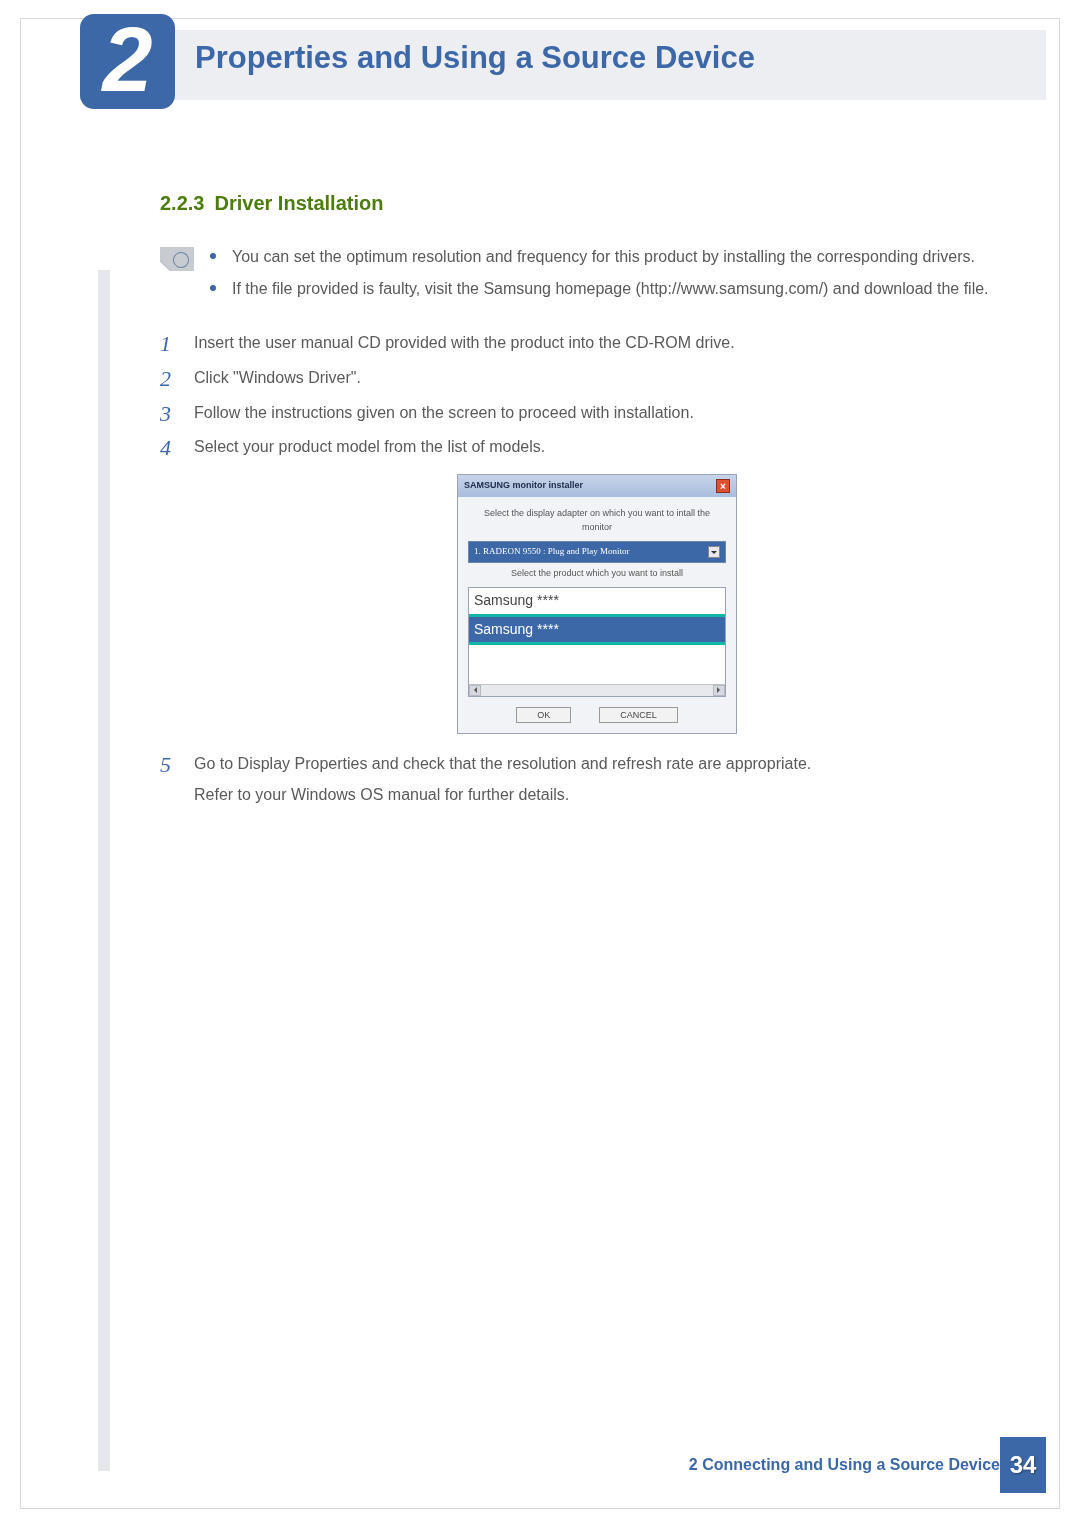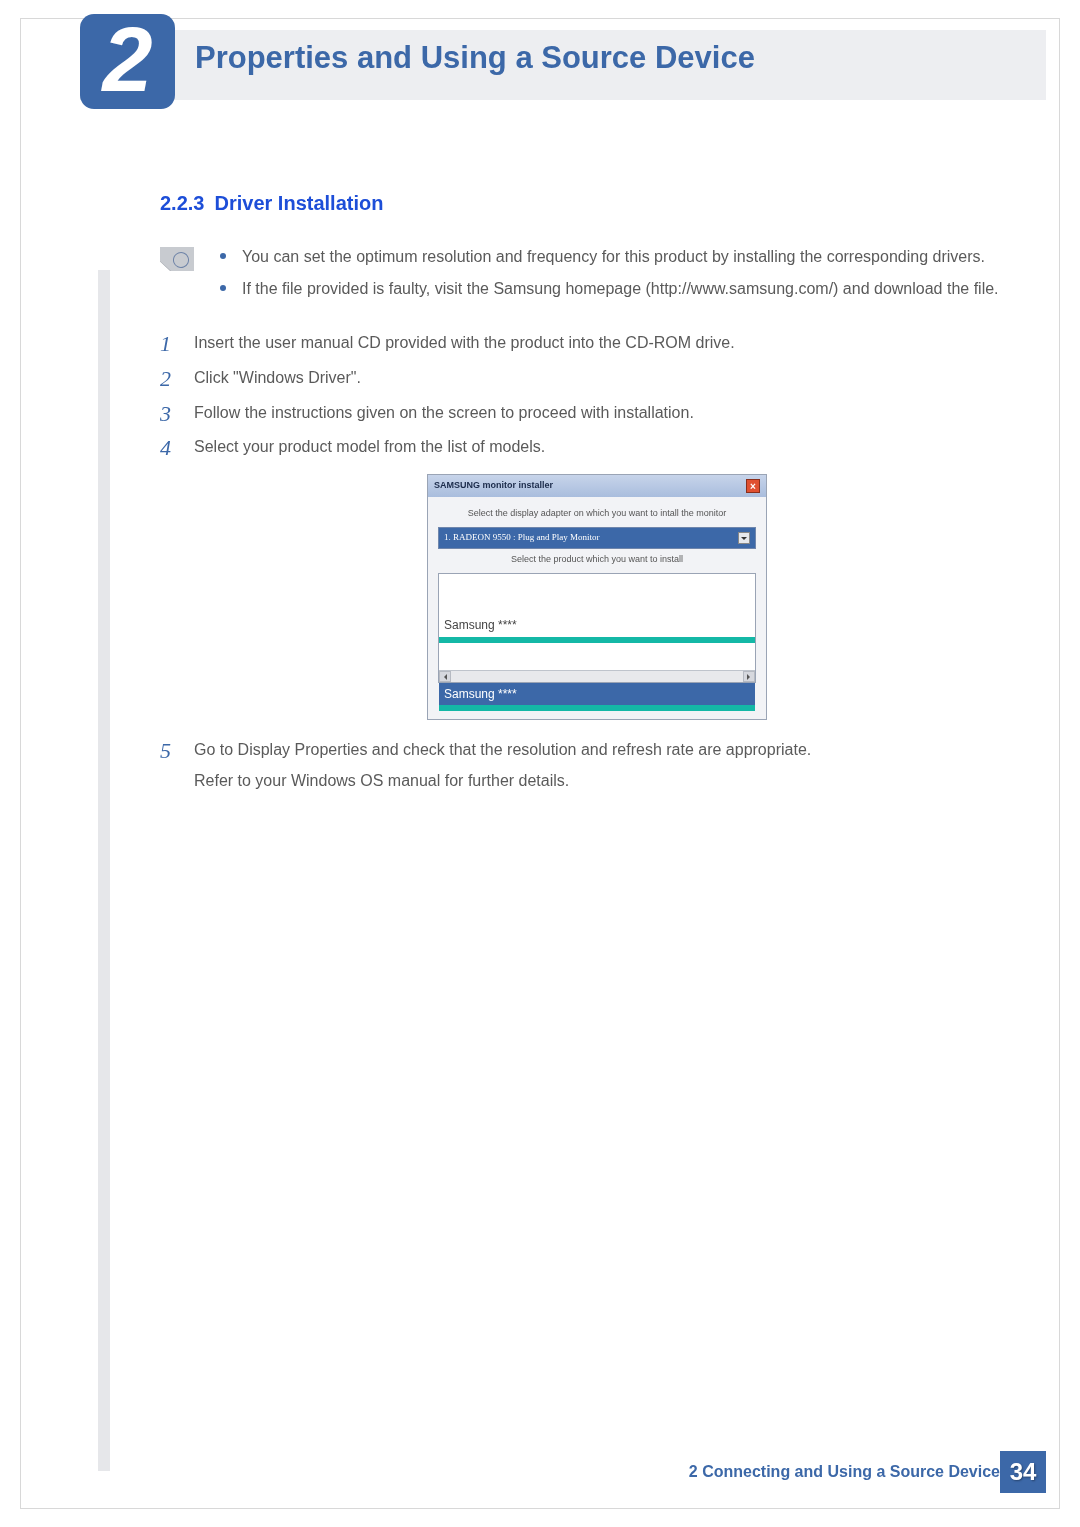--- a/index.html
+++ b/index.html
@@ -55,27 +55,27 @@
     width: 12px;
     background: #e6e7ea;
   }
   .content {
     position: absolute;
     left: 160px; top: 192px; right: 80px;
   }
   .section-heading {
     font-size: 20px;
     font-weight: 600;
-    color: #1d4ed8;
+    color: #4d7c0f;
     margin-bottom: 30px;
   }
   .section-heading .num { margin-right: 10px; }
   .note-block {
     display: flex;
-    gap: 26px;
+    gap: 16px;
     margin-bottom: 22px;
     align-items: flex-start;
   }
   .note-icon {
     width: 34px; height: 24px;
     background: #c8cbd0;
     position: relative;
     flex: 0 0 34px;
     margin-top: 2px;
     clip-path: polygon(0 0, 100% 0, 100% 100%, 30% 100%, 0 60%);
@@ -133,21 +133,21 @@
     font-size: 22px;
     font-style: italic;
     font-weight: 400;
     color: #3c68a8;
     font-family: Georgia, 'Times New Roman', serif;
   }
   .step5-extra { margin-top: 6px; }
 
   
   .installer {
-    width: 340px;
+    width: 280px;
     margin: 14px auto 18px auto;
     border: 1px solid #9aa4b5;
     background: #f2f3f6;
     font-size: 9px;
     color: #444;
   }
   .installer-title {
     background: linear-gradient(#c7d4ea, #a9bddd);
     color: #1b2b4a;
     padding: 4px 6px;
@@ -188,23 +188,22 @@
   }
   .inst-list {
     margin-top: 6px;
     background: #fff;
     border: 1px solid #9aa4b5;
     height: 110px;
     position: relative;
   }
   .inst-list .row {
     padding: 2px 5px;
-    border-bottom: 6px solid #14b8a6;
-    font-size: 12px;
-    margin-top: 40px;
+    border-bottom: 3px solid #14b8a6;
+    font-size: 14px;
   }
   .inst-list .row.sel {
     background: #3c68a8;
     color: #fff;
   }
   .inst-scroll {
     position:absolute; left:0; right:0; bottom:0; height:12px;
     background:#e8e9ec; border-top:1px solid #bfc4cc;
     display:flex; justify-content:space-between;
   }
@@ -235,21 +234,21 @@
     right: 34px; bottom: 34px;
     display: flex;
     align-items: center;
   }
   .footer-text {
     color: #3c68a8;
     font-size: 16px;
     font-weight: 600;
   }
   .footer-page {
-    width: 46px; height: 42px;
+    width: 46px; height: 56px;
     background: #3c68a8;
     color: #fff;
     font-size: 24px;
     font-weight: 700;
     display: flex;
     align-items: center;
     justify-content: center;
     text-shadow: 1px 1px 2px rgba(0,0,0,0.35);
   }
 </style>

